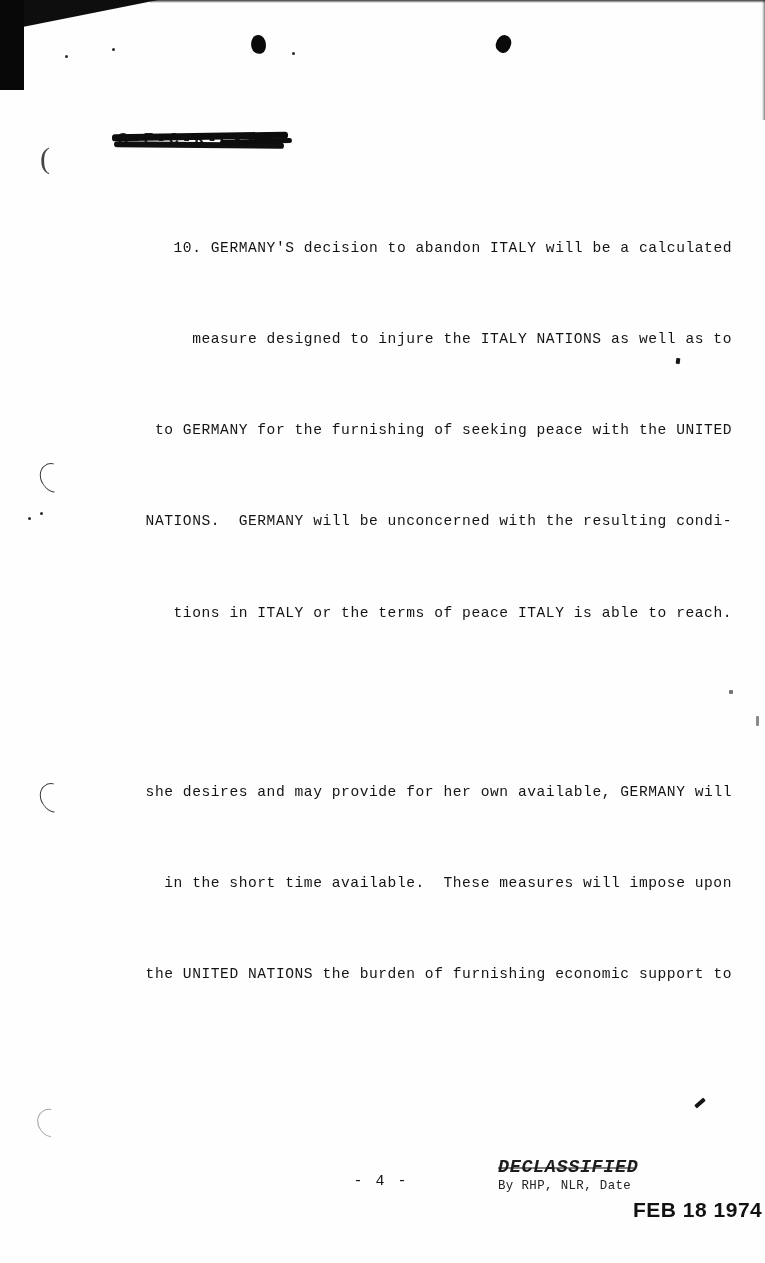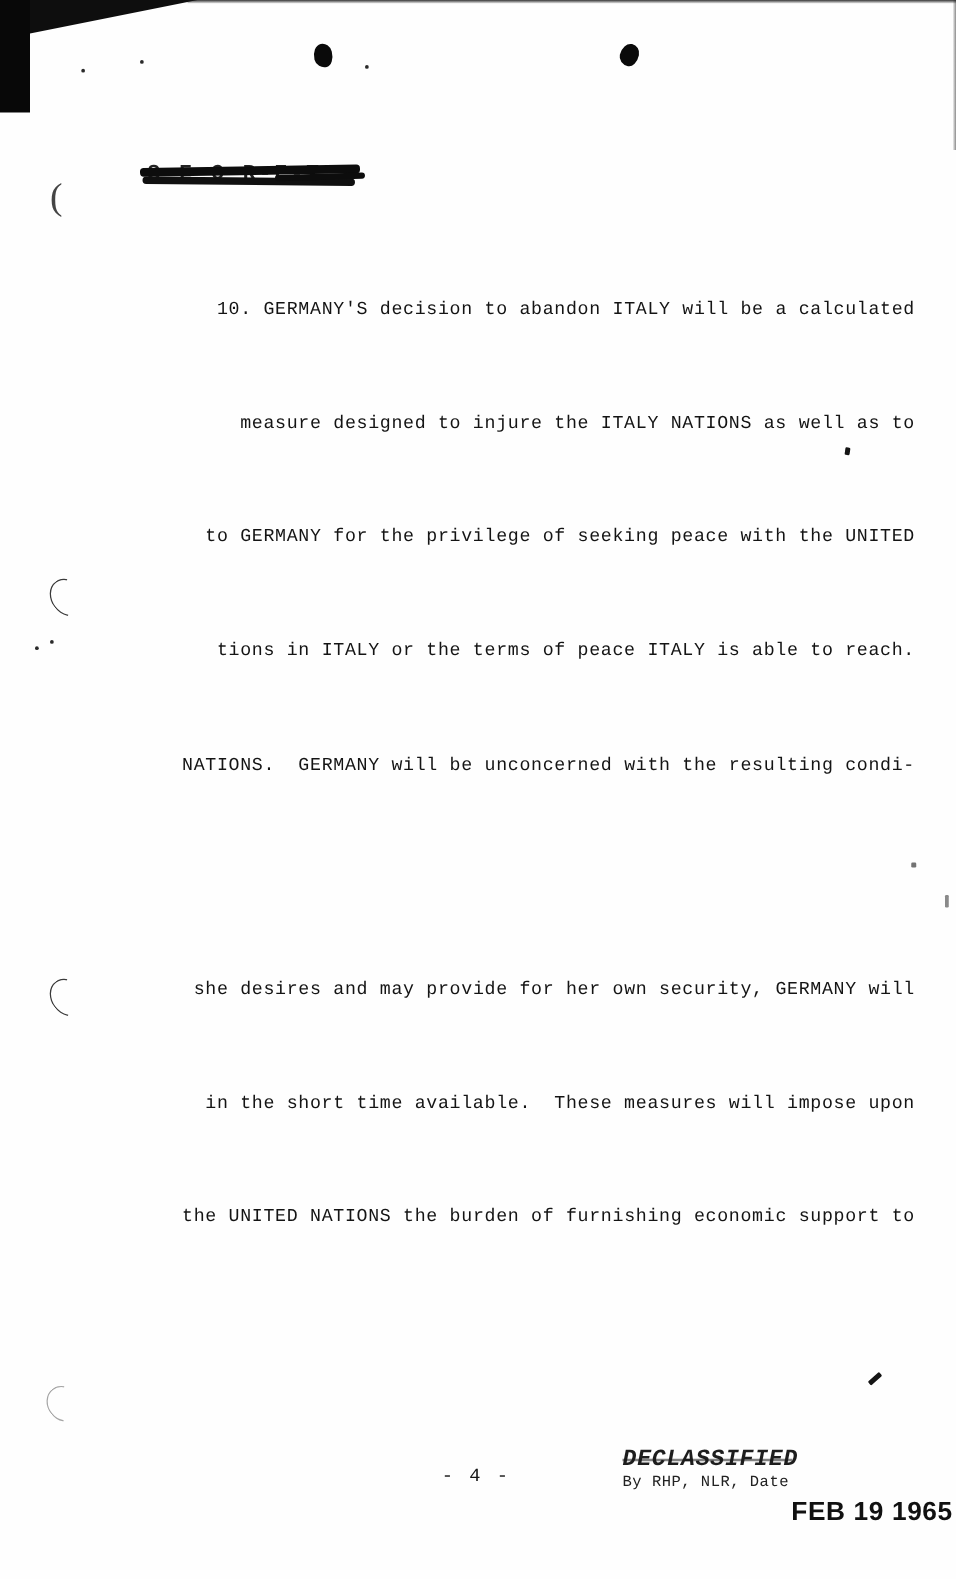--- a/index.html
+++ b/index.html
@@ -261,44 +261,44 @@
   <div class="pen-tick" style="left:676px; top:358px; width:4px; height:6px; transform:rotate(8deg);"></div>
   <div class="pen-tick" style="left:694px; top:1101px; width:12px; height:4px; transform:rotate(-42deg);"></div>
   <div class="pen-tick" style="left:729px; top:690px; width:4px; height:4px; opacity:0.6;"></div>
   <div class="pen-tick" style="left:756px; top:716px; width:3px; height:10px; opacity:0.5;"></div>
 
   <div class="body-text">
 
     <p class="para">
       <span class="line">  10. GERMANY'S decision to abandon ITALY will be a calculated</span>
       <span class="line">measure designed to injure the ITALY NATIONS as well as to</span>
-      <span class="line">to GERMANY for the privilege of seeking peace with the UNITED</span>
+      <span class="line">to GERMANY for the furnishing of seeking peace with the UNITED</span>
+      <span class="line">NATIONS.  GERMANY will be unconcerned with the resulting condi-</span>
       <span class="line">tions in ITALY or the terms of peace ITALY is able to reach.</span>
-      <span class="line">NATIONS.  GERMANY will be unconcerned with the resulting condi-</span>
     </p>
 
     <p class="para">
-      <span class="line">she desires and may provide for her own security, GERMANY will</span>
+      <span class="line">she desires and may provide for her own available, GERMANY will</span>
       <span class="line">in the short time available.  These measures will impose upon</span>
       <span class="line">the UNITED NATIONS the burden of furnishing economic support to</span>
       
       
       
       
       
       
       
     </p>
 
   </div>
 
   <div class="page-number">- 4 -</div>
 
   <div class="declass-stamp">
     <div class="declass-title">DECLASSIFIED</div>
     <div class="declass-line">By RHP, NLR, Date</div>
   </div>
 
-  <div class="date-stamp">FEB 19 1965</div>
+  <div class="date-stamp">FEB 18 1974</div>
 
   <div class="bottom-scrawl">17.05</div>
 
 </div>
 
 </body></html>

